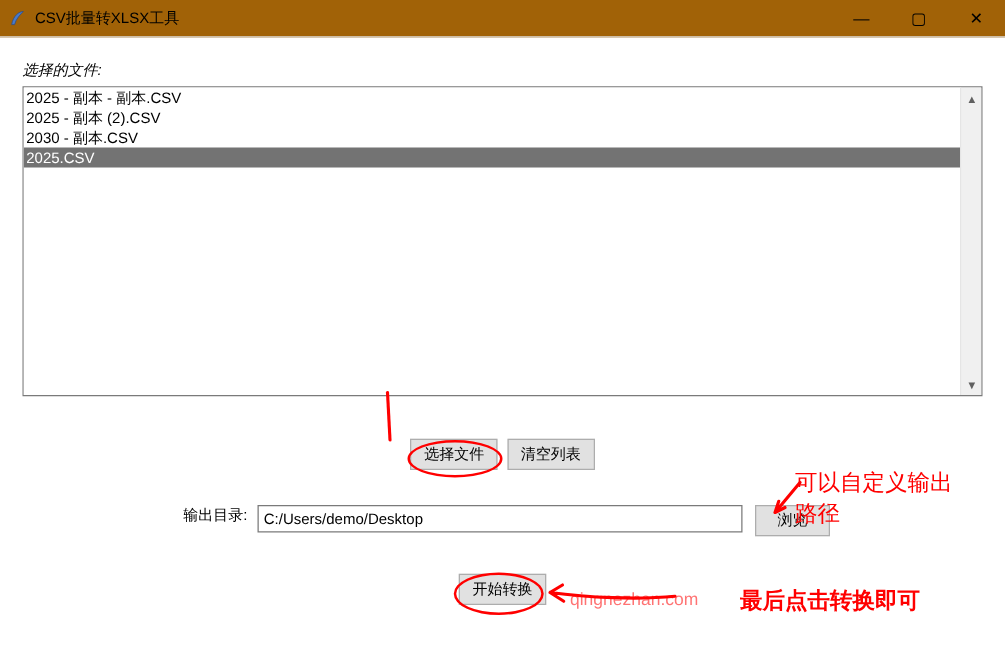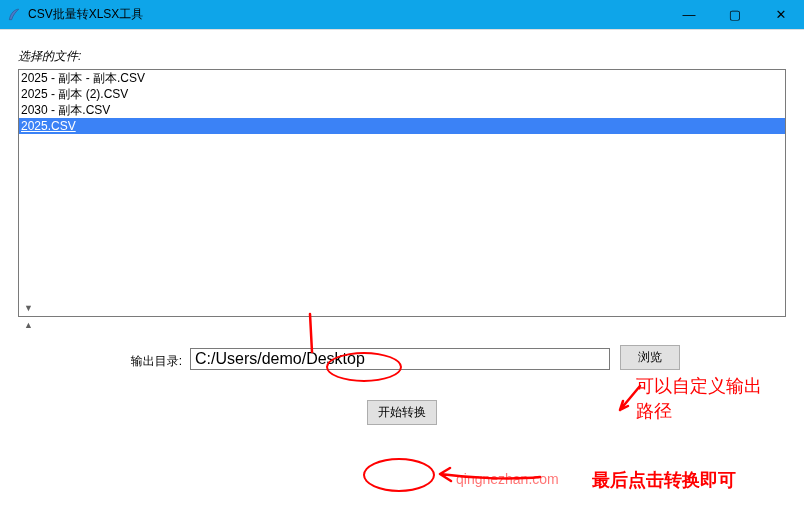--- a/index.html
+++ b/index.html
@@ -12,21 +12,21 @@
     height: 531px;
     overflow: hidden;
     position: relative;
   }
   .titlebar {
     height: 30px;
     border-bottom: 1px solid #ddd;
     display: flex;
     align-items: center;
     padding-left: 6px;
-    background: #0ea5e9;
+    background: #a16207;
   }
   .titlebar .feather {
     width: 16px; height: 16px;
     display: inline-flex; align-items: center; justify-content: center;
     margin-right: 6px;
   }
   .titlebar .title { flex: 0 0 auto; }
   .titlebar .spacer { flex: 1 1 auto; }
   .winbtn {
     width: 46px; height: 30px;
@@ -37,37 +37,35 @@
   .content {
     padding: 18px 18px 10px 18px;
     position: relative;
   }
   .label { margin-bottom: 4px; font-style: italic; }
   .listwrap {
     position: relative;
     border: 1px solid #7a7a7a;
     height: 248px;
     display: flex;
-    flex-direction: column;
   }
   .listbox {
     flex: 1 1 auto;
     background: #fff;
     overflow: hidden;
   }
   .listitem {
     height: 16px; line-height: 16px;
     padding: 0 2px;
     font-size: 12px;
     white-space: nowrap;
   }
   .listitem.selected {
-    background: #3b82f6;
+    background: #737373;
     color: #fff;
-    text-decoration: underline;
   }
   .scrolltrack {
     width: 17px;
     background: #f0f0f0;
     border-left: 1px solid #e5e5e5;
     position: relative;
   }
   .scrollbtn {
     position: absolute; left: 0; width: 17px; height: 17px;
     display: flex; align-items: center; justify-content: center;
@@ -85,32 +83,32 @@
     padding: 3px 10px;
     border: 1px solid #adadad;
     background: #e1e1e1;
     font-size: 12px;
     text-align: center;
     margin: 0 2px;
     font-family: inherit;
   }
   .outrow {
     display: flex;
-    align-items: flex-end;
+    align-items: flex-start;
     justify-content: center;
     margin-top: 28px;
     gap: 8px;
   }
   .outrow .olabel { width: 60px; text-align: right; }
   .outfield {
-    width: 420px;
+    width: 388px;
     height: 22px;
     border: 1px solid #7a7a7a;
     padding: 2px 4px;
-    font-size: 16px;
+    font-size: 12px;
     font-family: inherit;
   }
   .startrow { text-align: center; margin-top: 30px; }
 
   
   .anno { position: absolute; color: #ff0000; pointer-events: none; }
   .anno-text { font-size: 18px; font-weight: 400; line-height: 1.4; }
   .ellipse {
     border: 2px solid #ff0000;
     border-radius: 50%;
@@ -149,20 +147,24 @@
         <div class="listitem">2025 - 副本 (2).CSV</div>
         <div class="listitem">2030 - 副本.CSV</div>
         <div class="listitem selected">2025.CSV</div>
       </div>
     <div class="scrolltrack">
       <div class="scrollbtn up">▲</div>
       <div class="scrollbtn down">▼</div>
     </div>
   </div>
 
+  <div class="btnrow">
+    <button class="btn">选择文件</button>
+    <button class="btn">清空列表</button>
+  </div>
 
   <div class="outrow">
     <span class="olabel">输出目录:</span>
     <input class="outfield" type="text" value="C:/Users/demo/Desktop" style="">
     <button class="btn">浏览</button>
   </div>
 
   <div class="startrow">
     <button class="btn">开始转换</button>
   </div>

